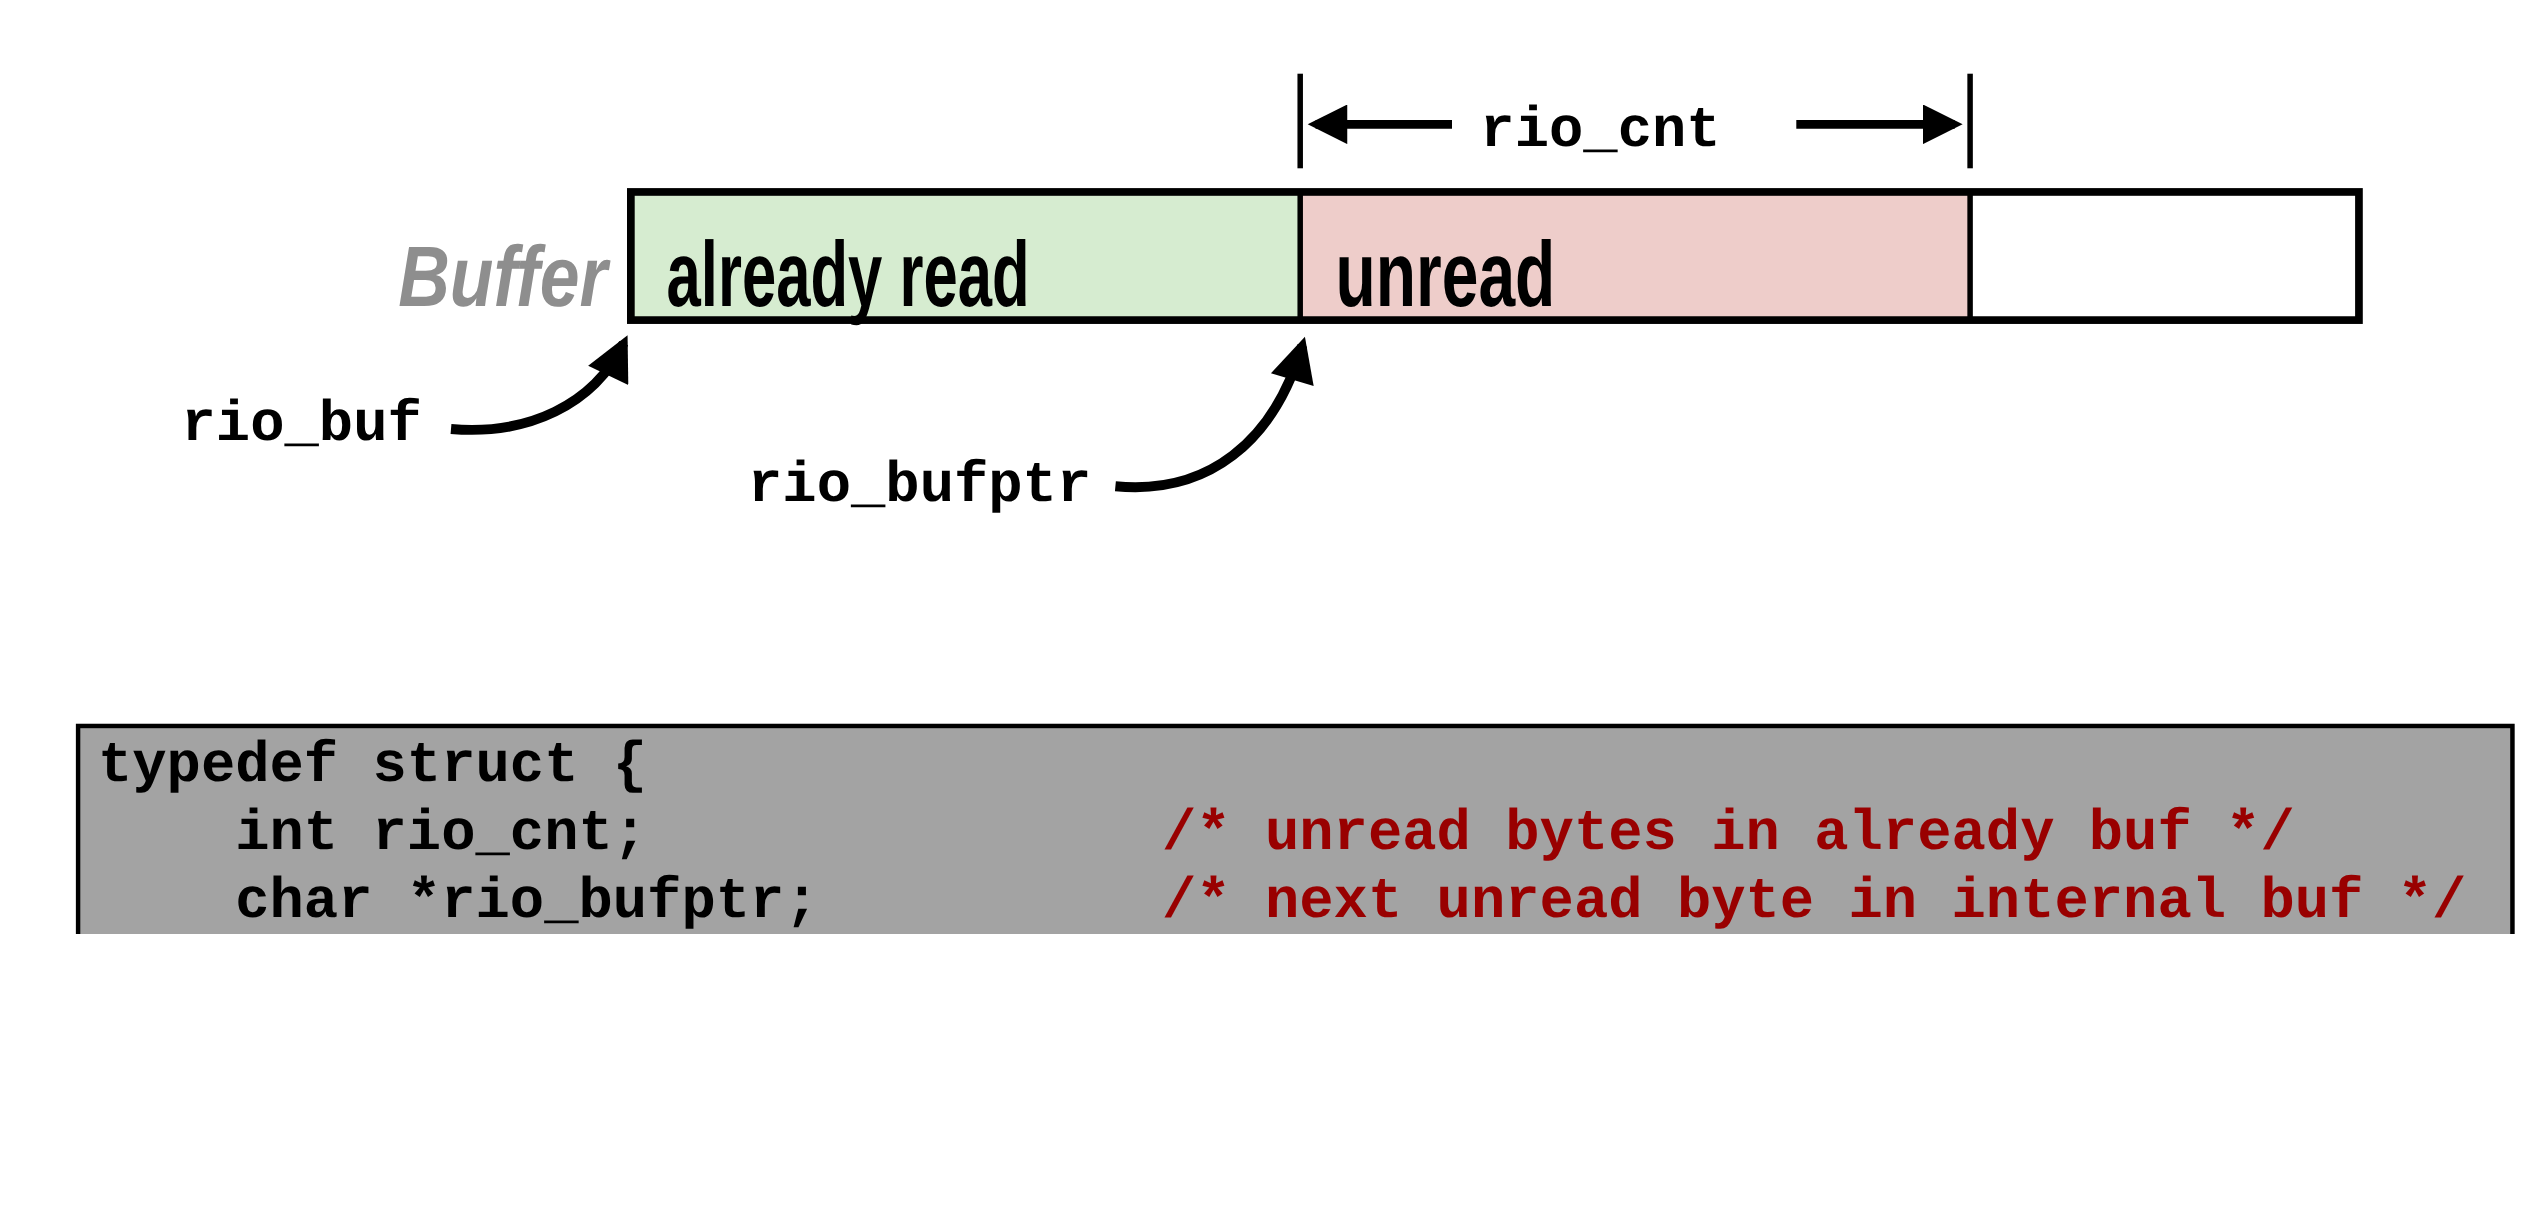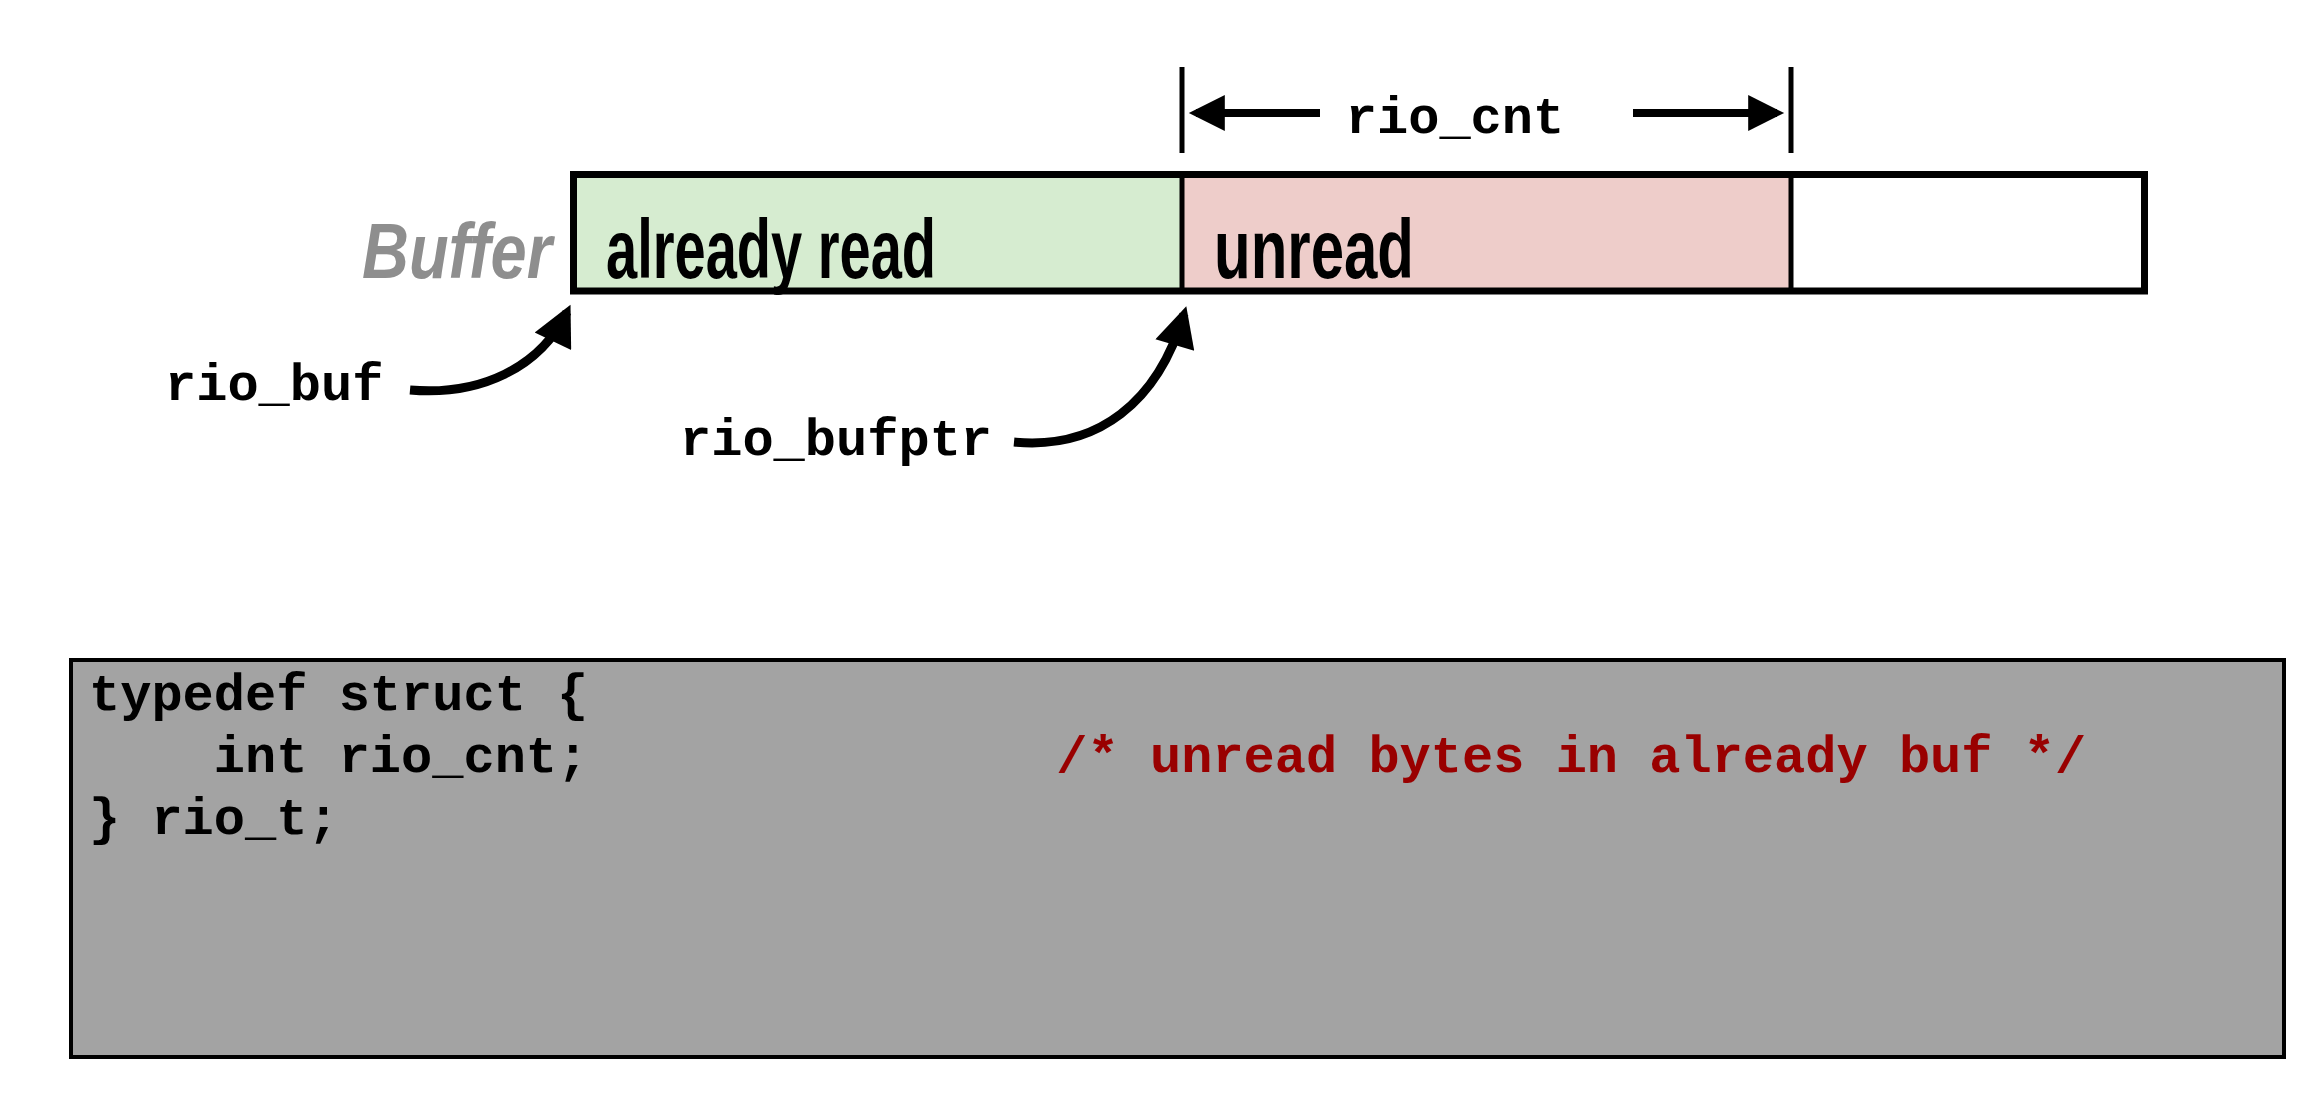--- a/index.html
+++ b/index.html
@@ -3,21 +3,21 @@
 <meta charset="utf-8">
 <style>
   html, body {
     margin: 0;
     padding: 0;
     background: #ffffff;
   }
   #canvas {
     position: relative;
     width: 2300px;
-    height: 1114px;
+    height: 849px;
     background: #ffffff;
     overflow: hidden;
     font-family: "Liberation Sans", "DejaVu Sans", sans-serif;
   }
   #diagram-svg {
     position: absolute;
     left: 0;
     top: 0;
     width: 2300px;
     height: 620px;
@@ -95,16 +95,17 @@
     <text class="mono-label" x="165" y="400">rio_buf</text>
     <path d="M 410 390 C 480 396 540 368 567 312" stroke="#000000" stroke-width="9" fill="none" marker-end="url(#arrowhead)"></path>
 
     <text class="mono-label" x="680" y="455">rio_bufptr</text>
     <path d="M 1014 442 C 1098 450 1158 402 1184 314" stroke="#000000" stroke-width="9" fill="none" marker-end="url(#arrowhead)"></path>
   </svg>
 
   <div id="code-box">
     <div class="code-line"><span>typedef struct {</span><span class="code-comment"></span></div>
     <div class="code-line"><span>    int rio_cnt;               </span><span class="code-comment">/* unread bytes in already buf */</span></div>
+    <div class="code-line"><span>    char *rio_bufptr;          </span><span class="code-comment">/* next unread byte in internal buf */</span></div>
     <div class="code-line"><span>} rio_t;</span><span class="code-comment"></span></div>
   </div>
 
 </div>
 
 </body></html>

